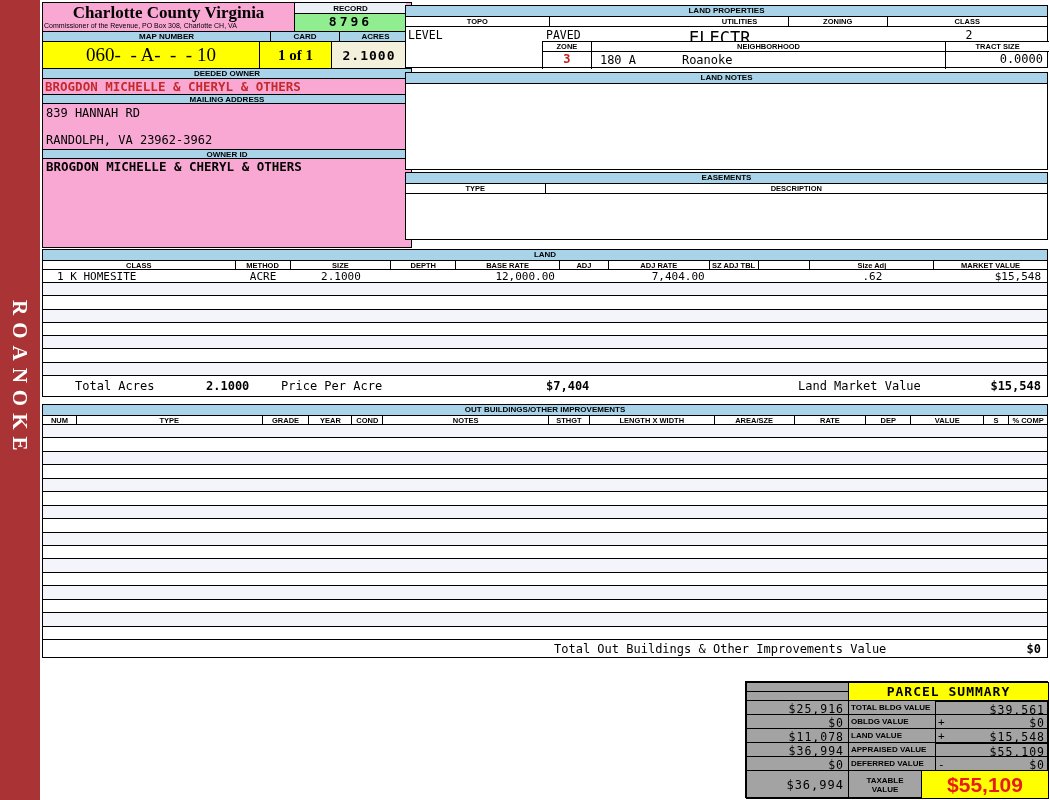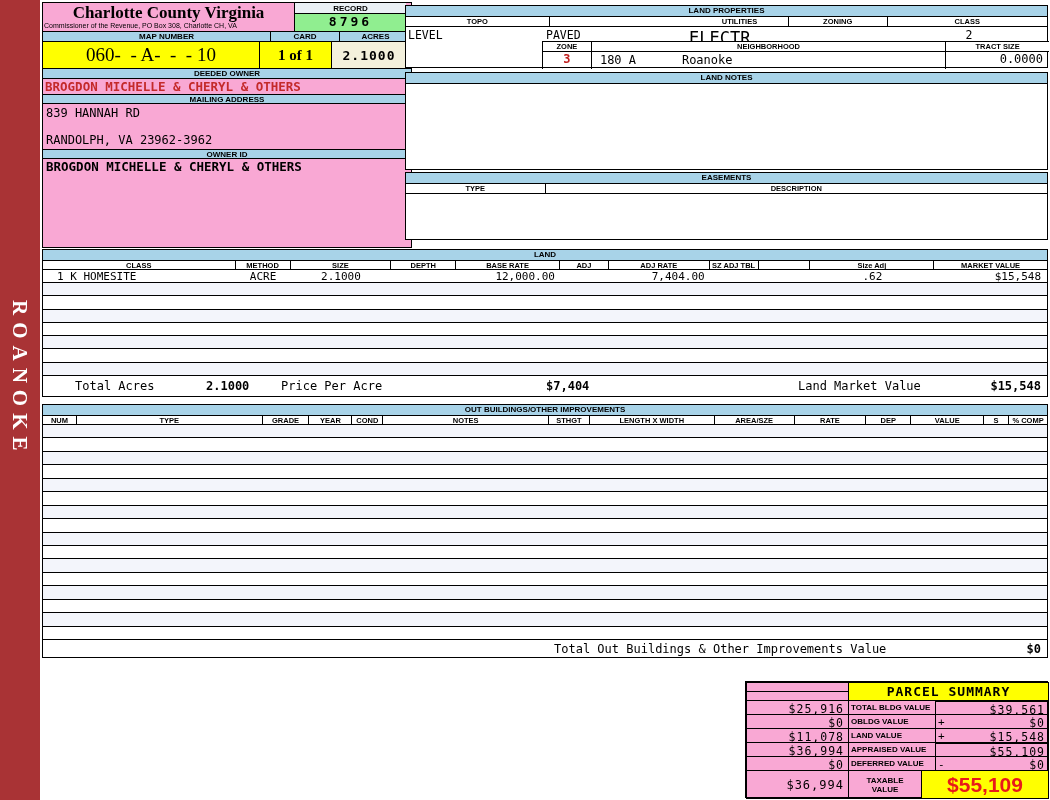--- a/index.html
+++ b/index.html
@@ -37,21 +37,21 @@
   .lb-toprow{display:flex;height:28px;}
   .lb-title{width:251px;box-sizing:border-box;overflow:hidden;text-align:center;}
   .lb-record{width:112px;box-sizing:border-box;border-left:1px solid #000;display:flex;flex-direction:column;}
   .hdr3{display:flex;height:10px;}
   .hdr3>div{box-sizing:border-box;border-left:1px solid #000;}
   .hdr3>div:first-child{border-left:none;margin-left:20px;}
   .val3{display:flex;height:26px;border-top:1px solid #000;border-bottom:1px solid #000;}
   .val3>div{box-sizing:border-box;border-left:1px solid #000;display:flex;align-items:center;justify-content:center;}
   .val3>div:first-child{border-left:none;}
   
-  #summary{left:705px;top:681px;width:303px;height:117px;border:1px solid #000;background:#f9a8d4;}
+  #summary{left:705px;top:681px;width:303px;height:117px;border:1px solid #000;background:#a3a3a3;}
   .sm-cell{position:absolute;box-sizing:border-box;border:1px solid #000;overflow:hidden;}
   .sm-prior{font-family:"DejaVu Sans Mono","Liberation Mono",monospace;font-size:11.5px;
       letter-spacing:1px;text-align:right;padding:1px 4px 0 0;}
   .sm-label{font-size:8px;font-weight:bold;padding:2px 0 0 2px;line-height:9px;}
   .sm-val{font-family:"DejaVu Sans Mono","Liberation Mono",monospace;font-size:11.5px;
       letter-spacing:1px;text-align:right;padding:1px 3px 0 0;}
   .sm-op{position:absolute;left:2px;top:1px;font-size:11px;}
   .thicktop{border-top:2px solid #000;}
 </style>
 </head>

